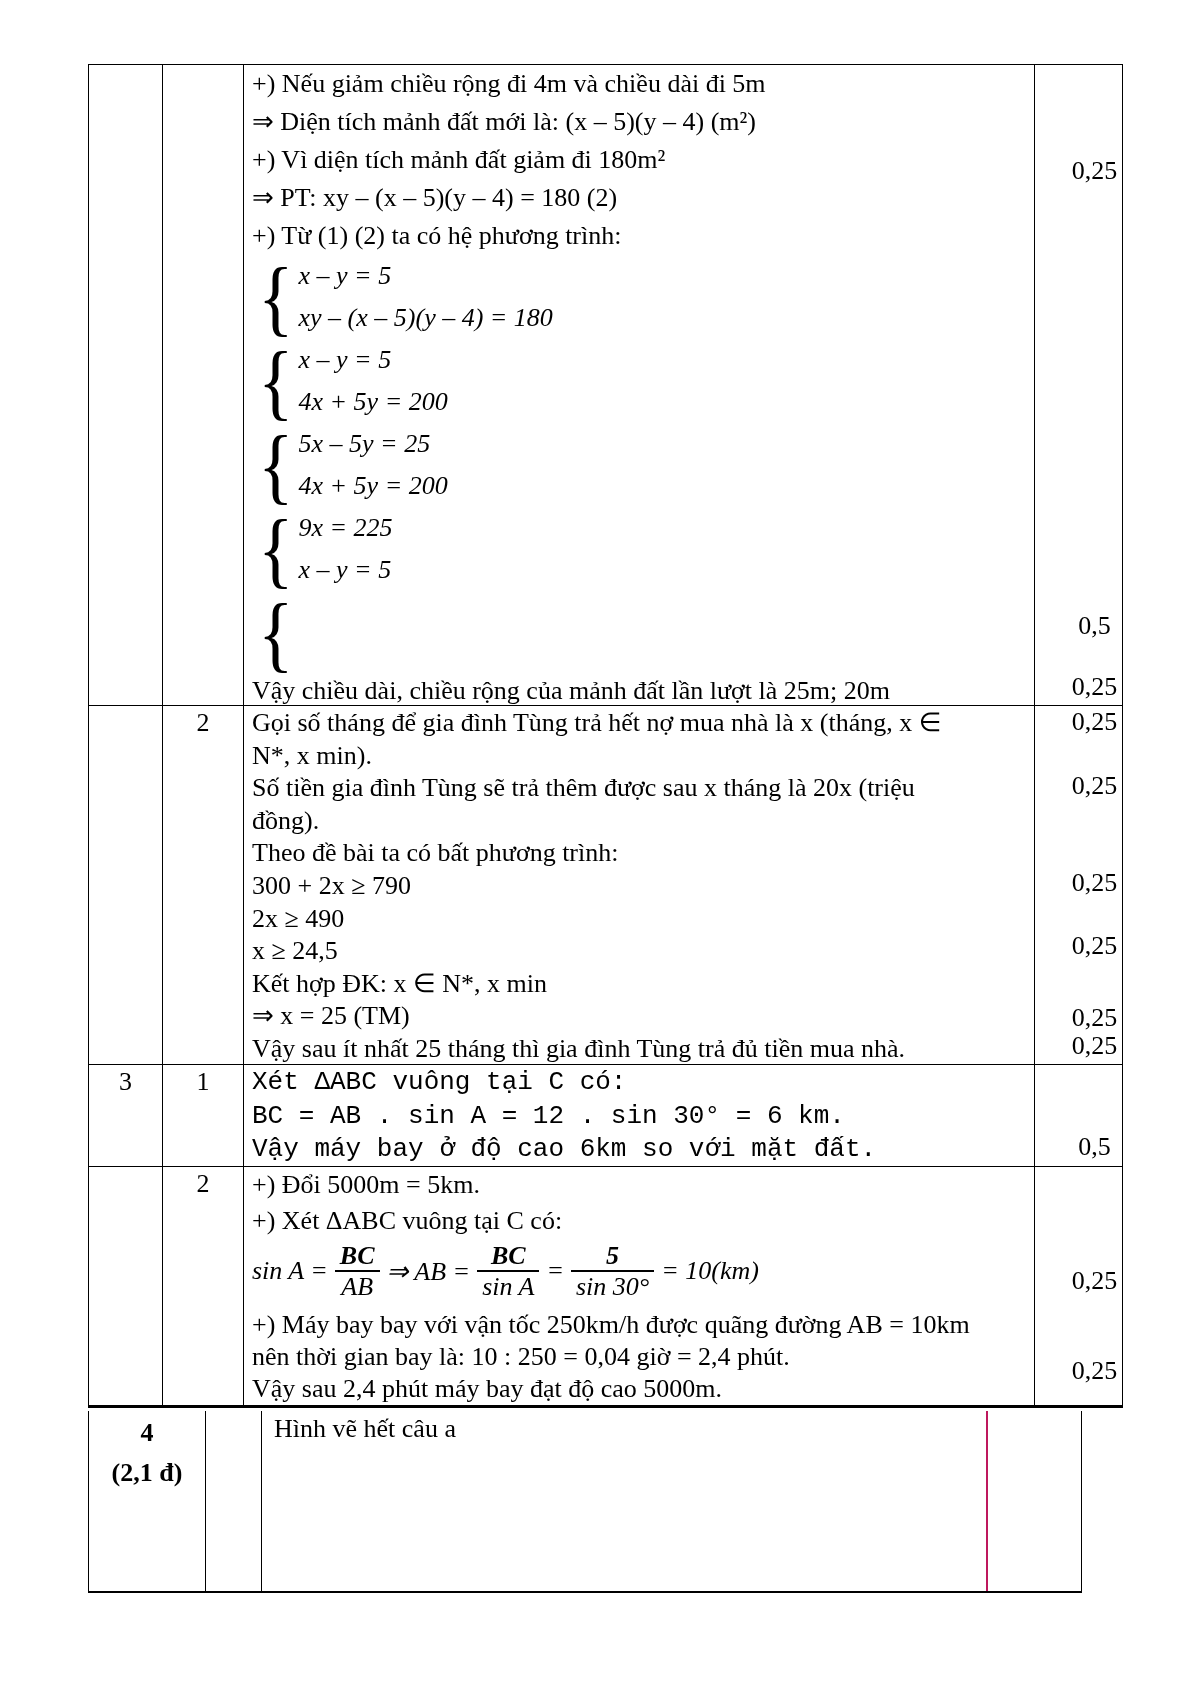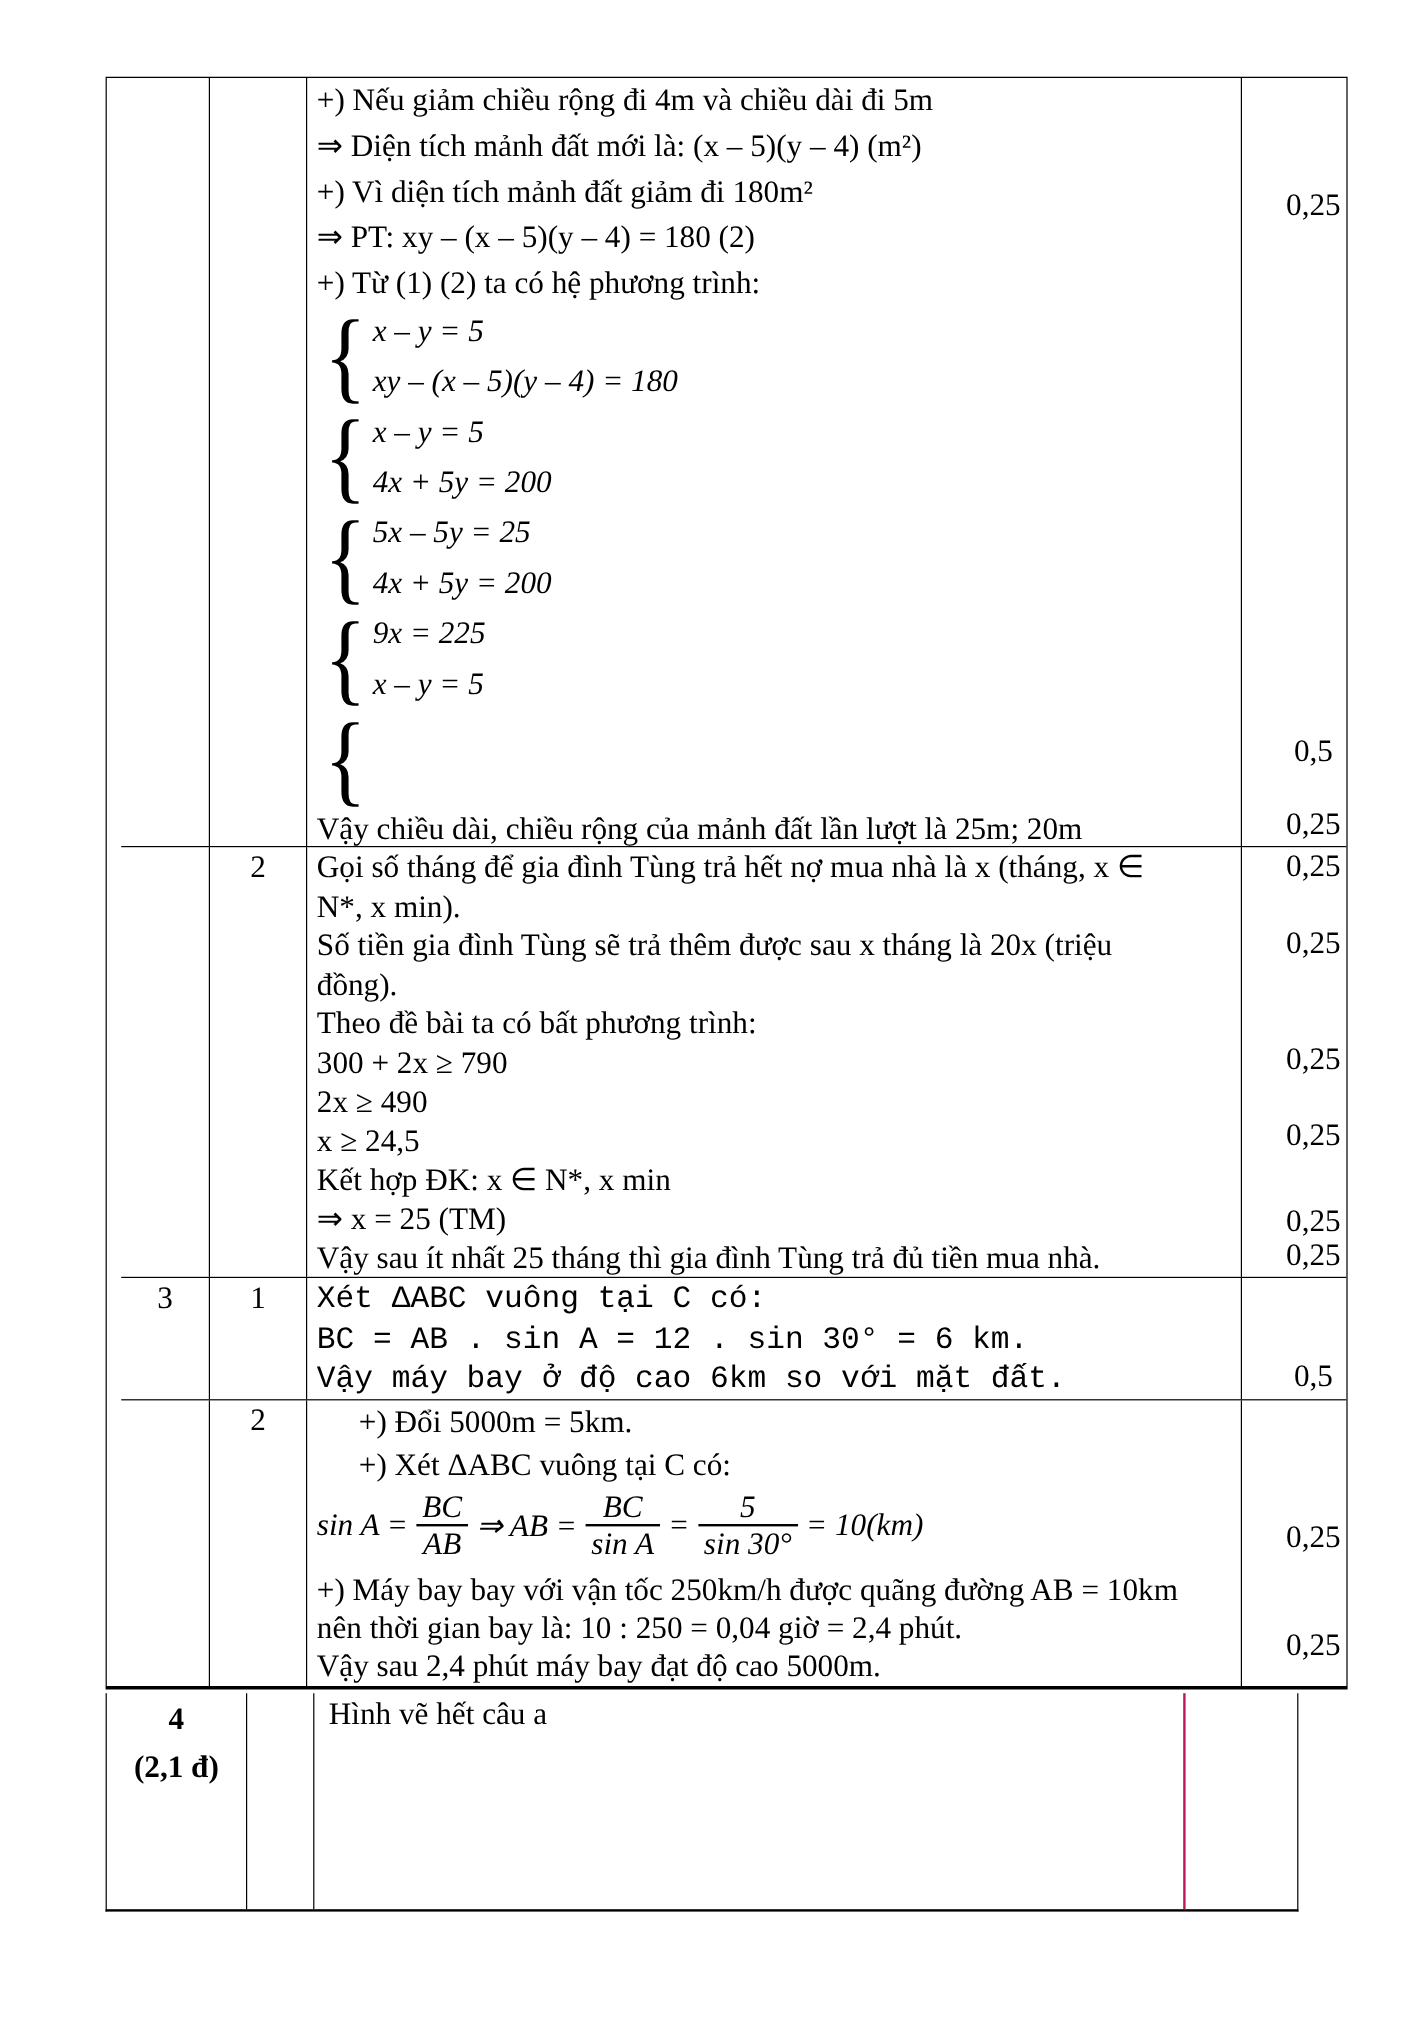--- a/index.html
+++ b/index.html
@@ -3,21 +3,21 @@
 <meta charset="utf-8">
 <style>
   html,body{margin:0;padding:0;background:#ffffff;}
   body{width:1190px;height:1682px;position:relative;
        font-family:"Liberation Serif",serif;color:#000;font-size:26px;}
   .page{position:absolute;inset:0;background:#fff;}
 
   
   .tbl{position:absolute;left:88px;top:64px;width:1035px;
        border:1px solid #000;border-bottom:3px solid #000;box-sizing:border-box;
-       display:flex;flex-direction:column;background:#fff;padding-left:12px;}
+       display:flex;flex-direction:column;background:#fff;}
   .row{display:flex;box-sizing:border-box;}
   .row.rb{border-bottom:1px solid #000;}
   .c{box-sizing:border-box;}
   .c1{width:74px;border-right:1px solid #000;text-align:center;padding-top:2px;}
   .c2{width:81px;border-right:1px solid #000;text-align:center;padding-top:2px;}
   .c3{flex:1;border-right:1px solid #000;padding:0 10px 0 8px;overflow:hidden;}
   .c4{width:87px;position:relative;}
   .pt{position:absolute;left:16px;width:100%;text-align:center;line-height:32px;}
 
   .rowA{height:641px;}
@@ -32,26 +32,26 @@
   .brace{font-size:74px;line-height:74px;transform:scaleY(1.15);
          font-family:"Liberation Serif",serif;margin-right:5px;font-weight:400;}
   .eqs{display:flex;flex-direction:column;justify-content:space-between;}
   .eq{line-height:42px;font-style:italic;white-space:nowrap;}
 
   .rowB .ln{line-height:32.6px;white-space:nowrap;}
   .rowB .c3{padding-top:1px;}
   .rowC .ln{line-height:33.5px;white-space:nowrap;}
   .rowC .c3{padding-top:1px;font-family:Liberation Mono, monospace;}
 
-  .rowD .lnb{line-height:36px;white-space:nowrap;margin-left:35px;}
+  .rowD .lnb{line-height:36px;white-space:nowrap;}
   .rowD .lna{line-height:32px;white-space:nowrap;}
   .after{margin-top:6px;}
   .formula{display:flex;align-items:center;height:64px;font-style:italic;white-space:nowrap;}
   .frac{display:inline-flex;flex-direction:column;text-align:center;margin:0 7px;}
-  .frac .num{border-bottom:2px solid #000;padding:0 5px;line-height:29px;}
+  .frac .num{border-bottom:2px solid #000;padding:0 5px;line-height:29px;font-weight:bold;}
   .frac .den{padding:0 5px;line-height:29px;}
 
   
   .tbl2{position:absolute;left:88px;top:1411px;width:994px;height:182px;
         box-sizing:border-box;border-left:1px solid #000;border-right:1px solid #000;
         border-bottom:2px solid #000;display:flex;background:#fff;}
   .q1{width:117px;border-right:1px solid #000;text-align:center;font-weight:bold;
       padding-top:2px;box-sizing:border-box;}
   .q1 .ql{line-height:40px;}
   .q2{width:56px;border-right:1px solid #000;box-sizing:border-box;}

